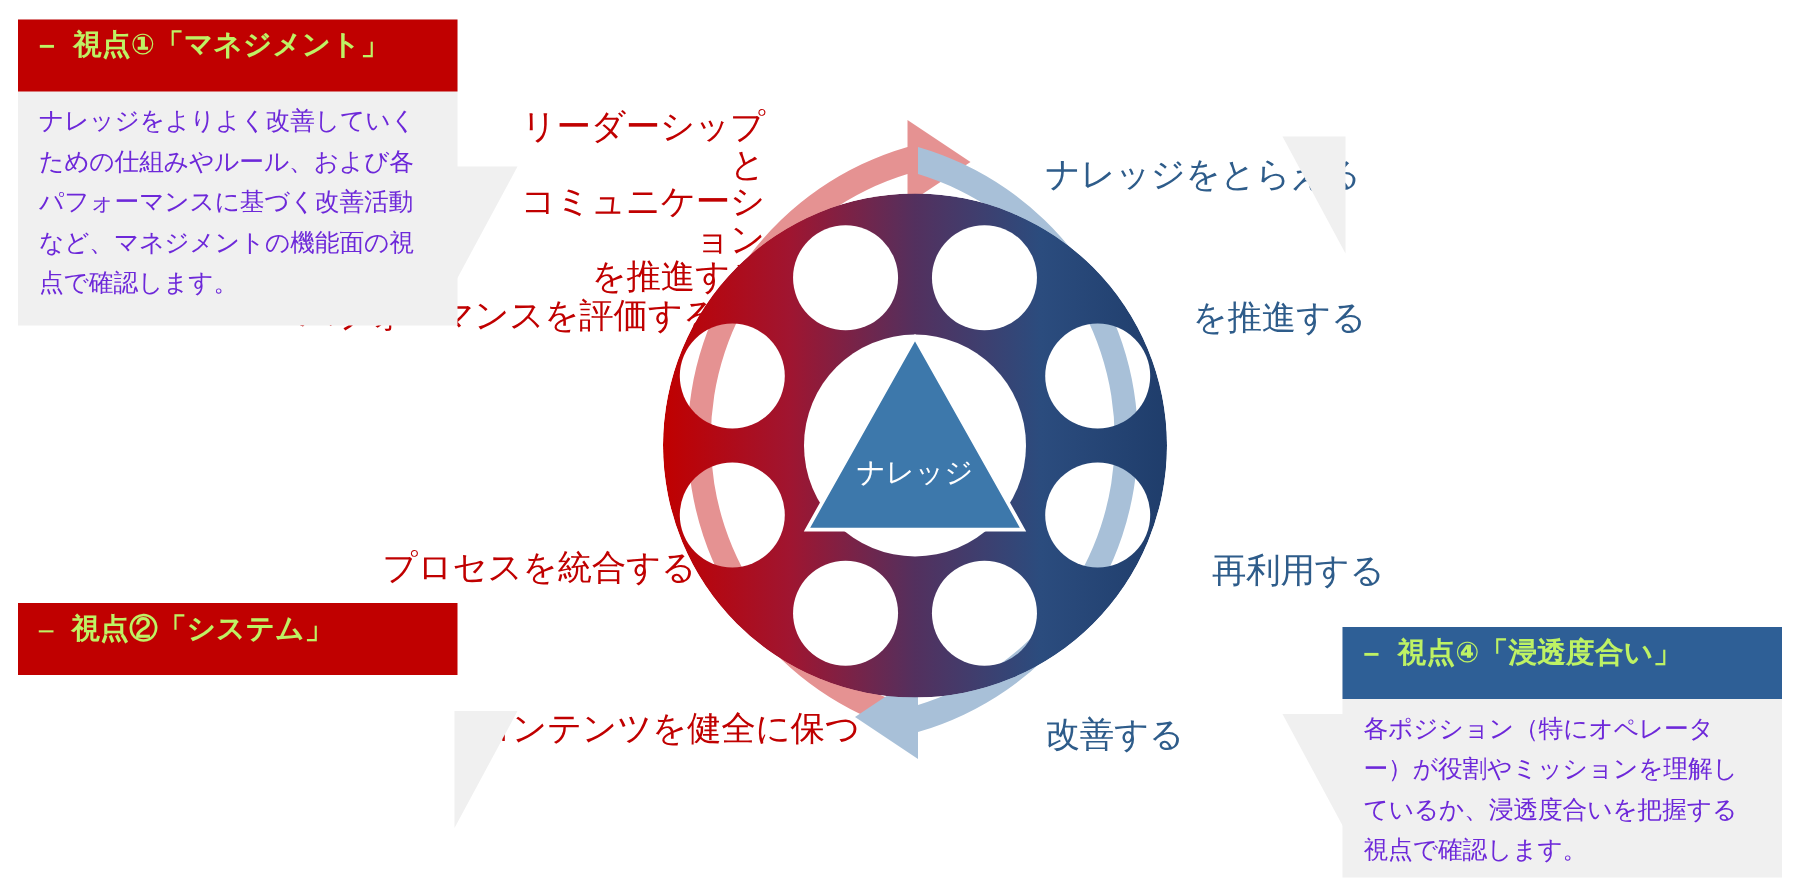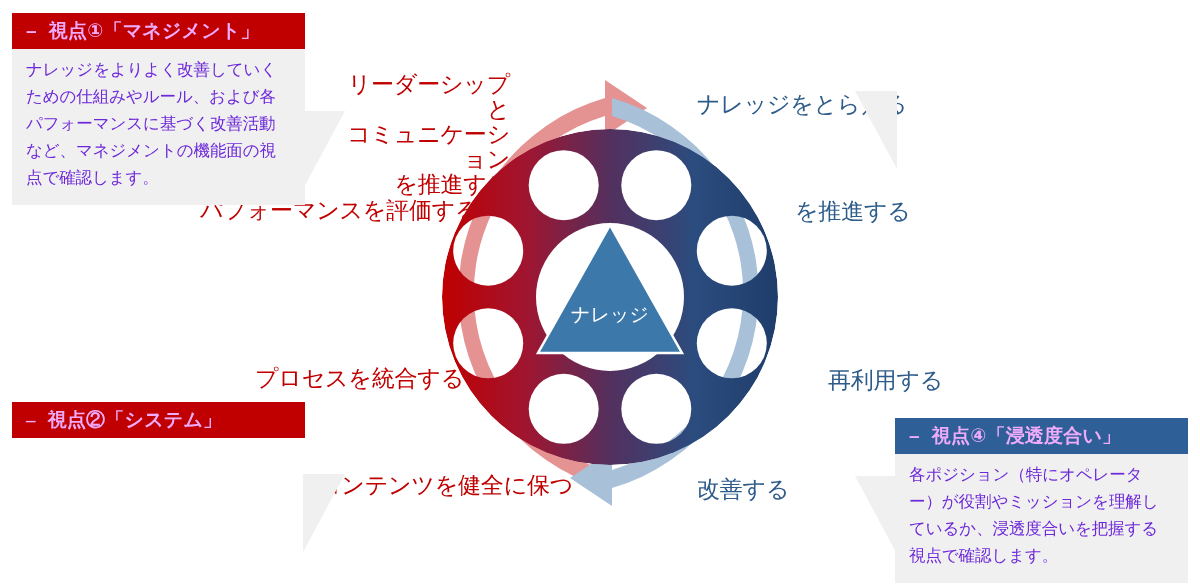--- a/index.html
+++ b/index.html
@@ -20,26 +20,26 @@
     position: absolute;
     width: 293px;
     box-sizing: border-box;
   }
   .callout-body {
     position: relative;
     background: #f0f0f0;
     z-index: 2;
   }
   .callout-header {
-    color: #f0abfc;
+    color: #bef264;
     font-weight: bold;
     font-size: 19px;
     line-height: 36px;
     height: 36px;
-    padding: 0 0 0 14px;
+    padding: 0 0 12px 14px;
     white-space: nowrap;
     letter-spacing: 0.2px;
   }
   .callout-header .dash {
     display: inline-block;
     margin-right: 12px;
     font-weight: bold;
   }
   .callout-header.red  { background: #C00000; }
   .callout-header.blue { background: #2E5F96; }
@@ -95,23 +95,23 @@
     letter-spacing: -0.2px;
   }
   .cycle-label.red  { color: #C00000; }
   .cycle-label.blue { color: #2E5C8A; }
 
   #label-leadership    { left: 338px; top: 72px;  width: 172px; text-align: right; }
   #label-performance   { left: 200px; top: 198px; }
   #label-process       { left: 255px; top: 366px; }
   #label-content       { left: 318px; top: 473px; }
 
-  #label-capture       { left: 697px; top: 92px;  }
+  #label-capture       { left: 697px; top: 104px;  }
   #label-structure     { left: 795px; top: 199px; }
-  #label-reuse         { left: 808px; top: 368px; margin-left: 20px; }
+  #label-reuse         { left: 808px; top: 368px; }
   #label-improve       { left: 697px; top: 477px; }
 
   
   #cycle-graphic {
     position: absolute;
     left: 400px;
     top: 75px;
     width: 420px;
     height: 435px;
   }

